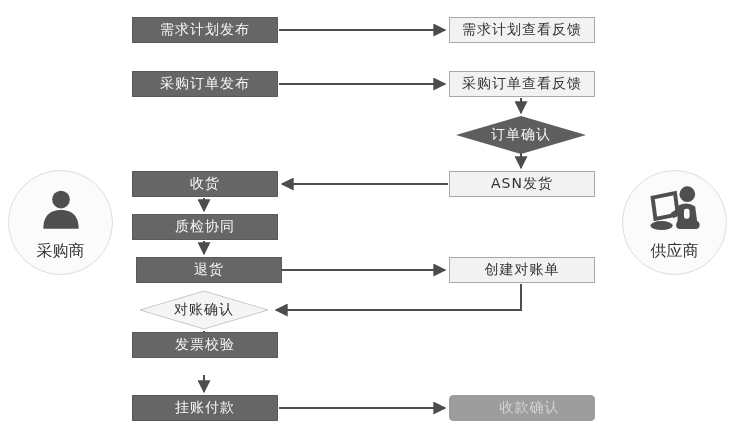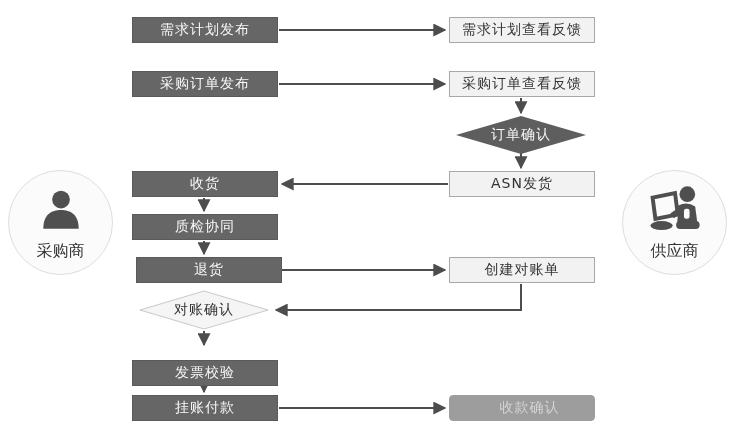--- a/index.html
+++ b/index.html
@@ -130,21 +130,21 @@
       <rect x="66" y="46" width="10" height="18" rx="4" fill="#fbfbfb"></rect>
     </svg>
     <div class="actor-label">供应商</div>
   </div>
 
   <div class="node dark" style="left:132px; top:17px;">需求计划发布</div>
   <div class="node dark" style="left:132px; top:71px;">采购订单发布</div>
   <div class="node dark" style="left:132px; top:171px;">收货</div>
   <div class="node dark" style="left:132px; top:214px;">质检协同</div>
   <div class="node dark" style="left:136px; top:257px;">退货</div>
-  <div class="node dark" style="left:132px; top:360px;">发票校验</div>
+  <div class="node dark" style="left:132px; top:332px;">发票校验</div>
   <div class="node dark" style="left:132px; top:395px;">挂账付款</div>
 
   <div class="diamond light-d" style="left:138px; top:290px; width:132px; height:40px;">
     <svg viewBox="0 0 132 40">
       <polygon points="66,1 130,20 66,39 2,20"></polygon>
     </svg>
     <span class="dlabel">对账确认</span>
   </div>
 
   <div class="node light" style="left:449px; top:17px;">需求计划查看反馈</div>

